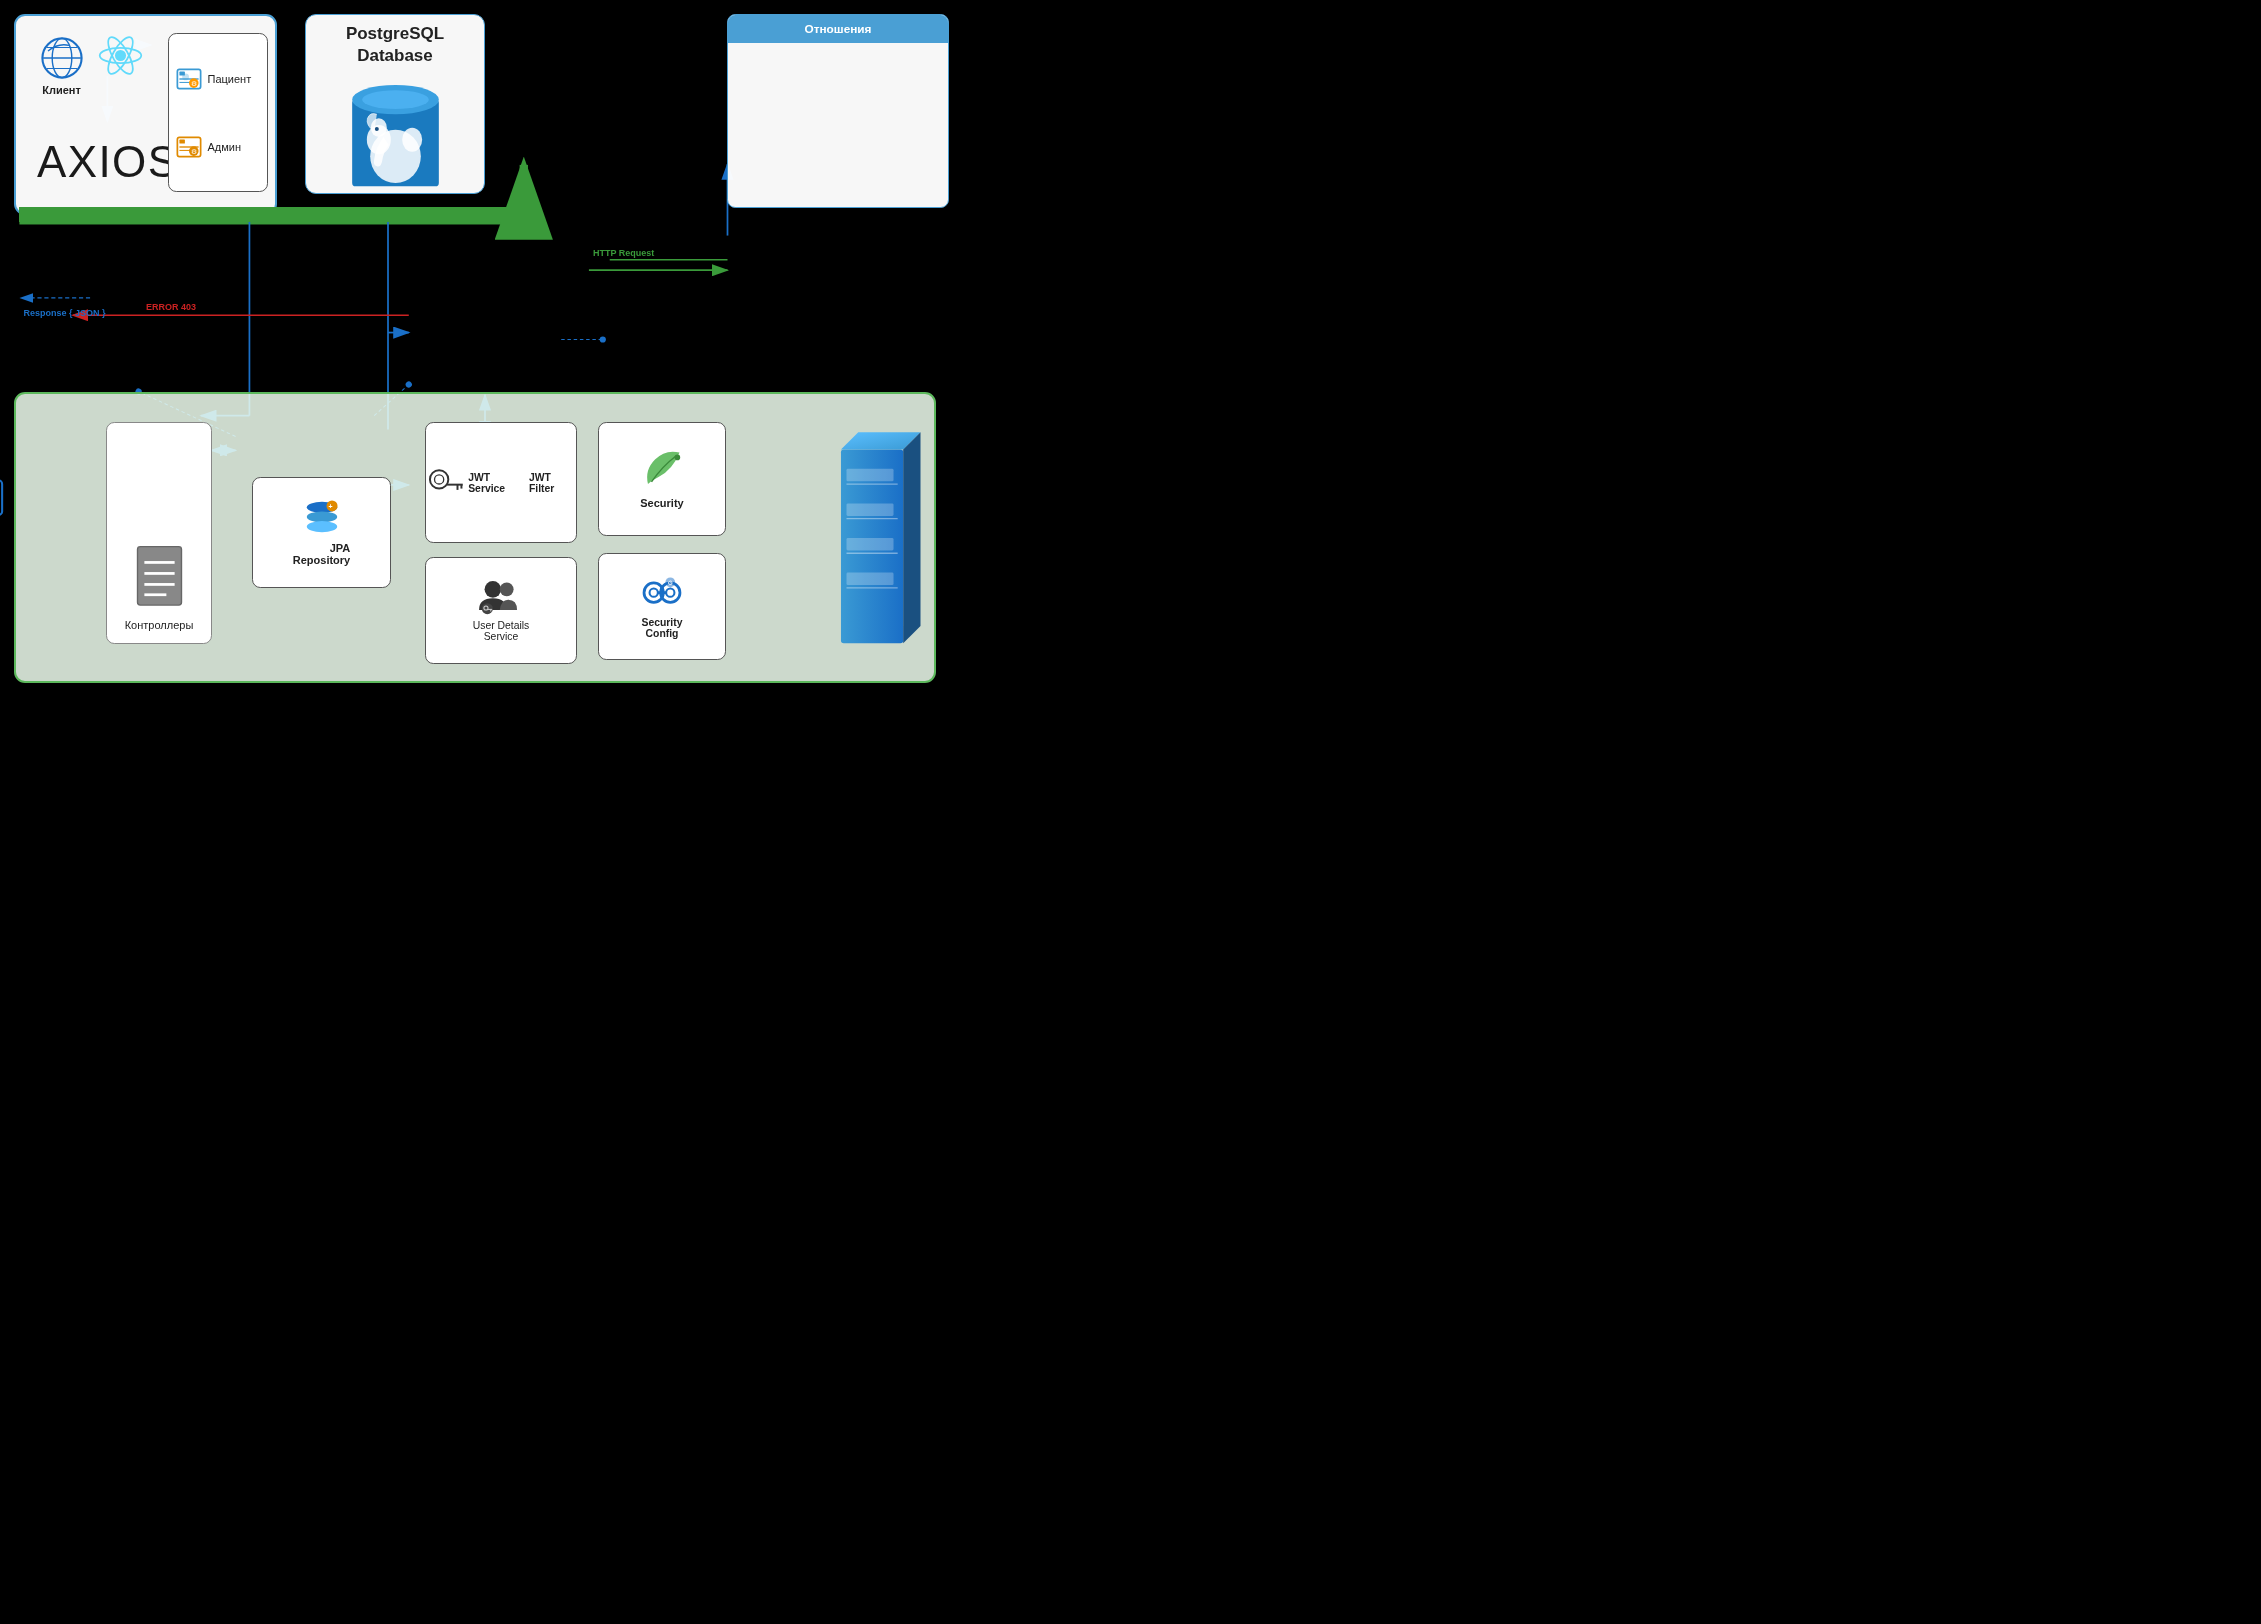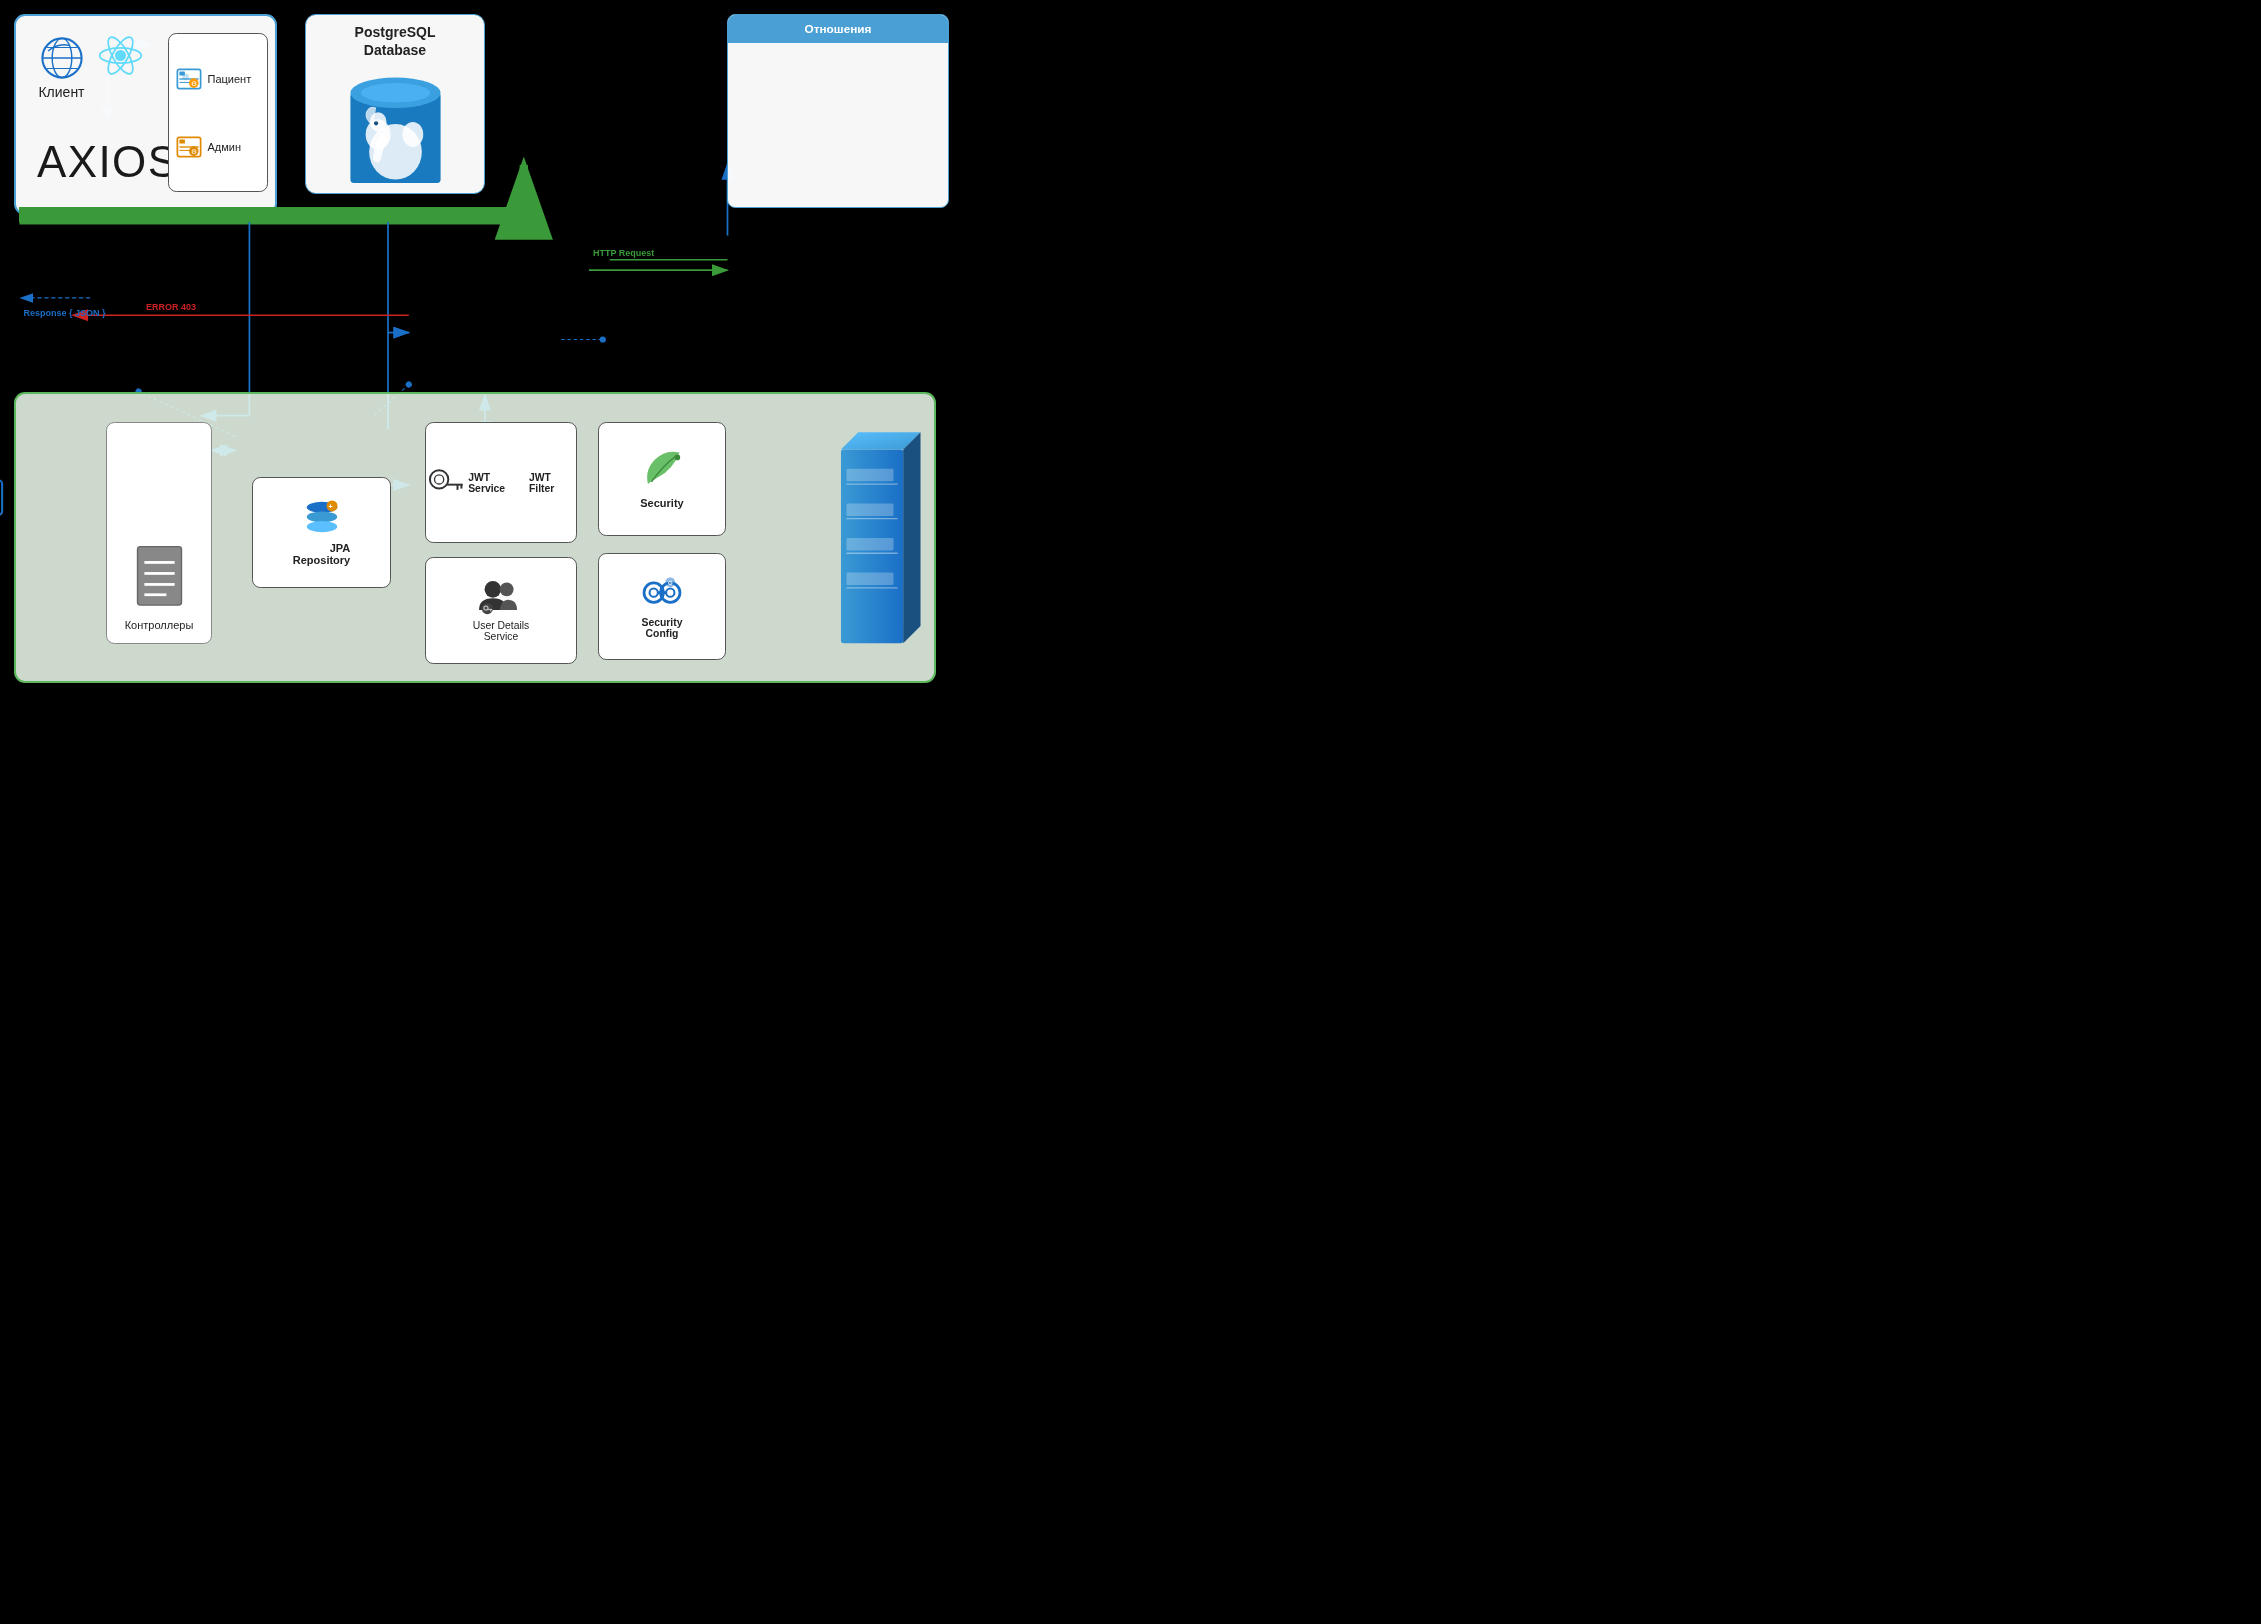--- a/index.html
+++ b/index.html
@@ -36,24 +36,24 @@
       left: 21px;
       top: 21px;
       width: 49px;
       text-align: center;
     }
     .client-globe {
       width: 42px;
       height: 42px;
     }
     .client-label {
-      font-size: 14px;
+      font-size: 11px;
       color: #222;
       margin-top: 2.8px;
-      font-weight: 400;
+      font-weight: 700;
     }
 
     
     .react-icon {
       position: absolute;
       left: 80px;
       top: 17.3px;
       width: 49px;
       text-align: center;
     }
@@ -107,21 +107,21 @@
       border: 1.7px solid #4a9fd4;
       border-radius: 11px;
       background: rgba(255,255,255,0.97);
       display: flex;
       flex-direction: column;
       align-items: center;
       justify-content: flex-start;
       padding-top: 8.3px;
     }
     .postgres-title {
-      font-size: 14px;
+      font-size: 17px;
       color: #222;
       font-weight: 600;
       text-align: center;
       line-height: 1.3;
     }
 
     
     .relations-box {
       position: absolute;
       right: 21px;

